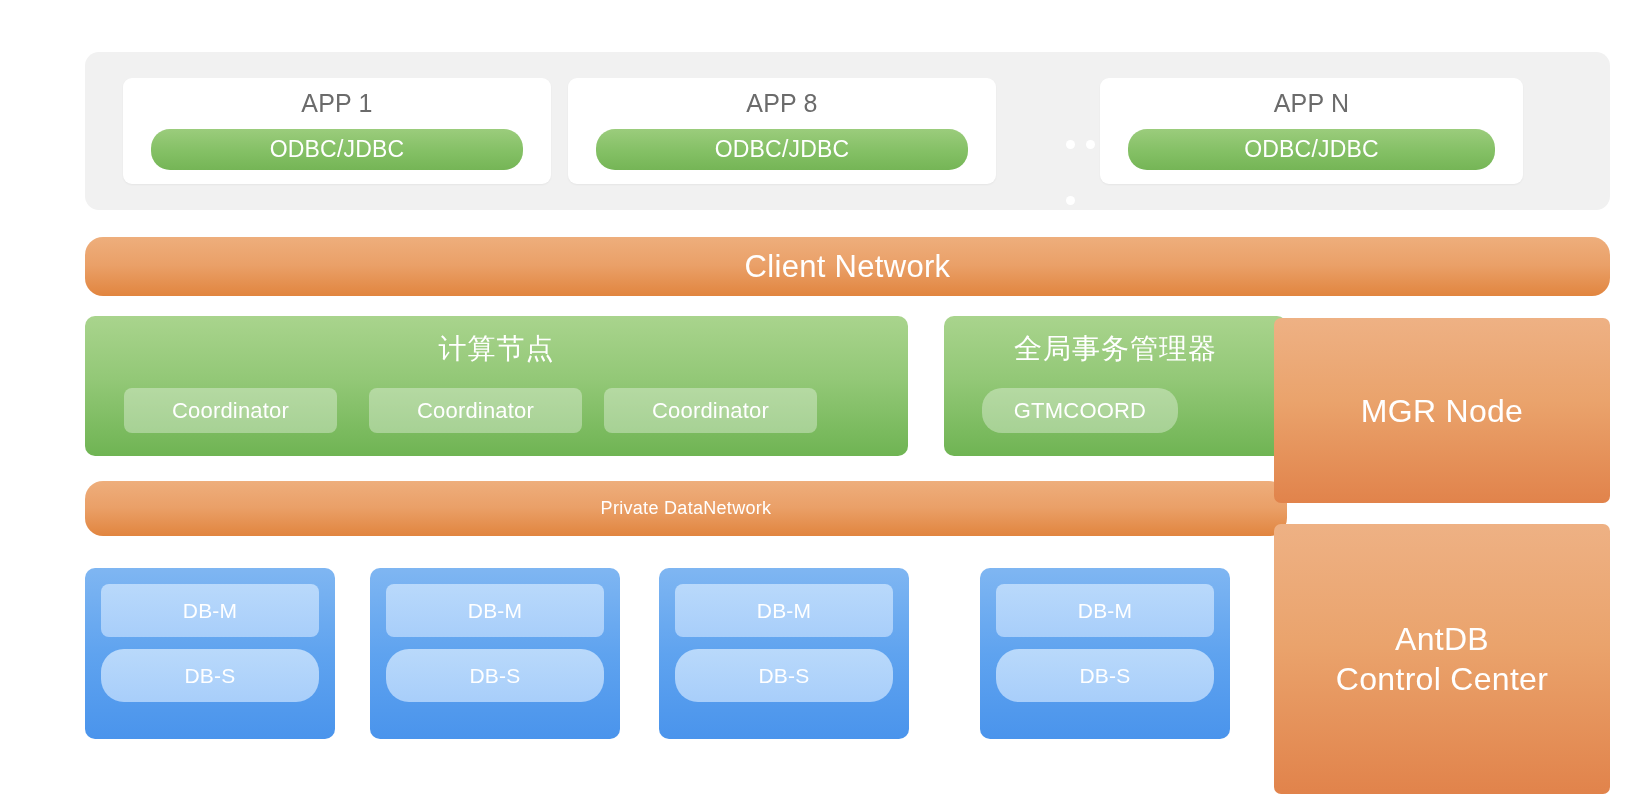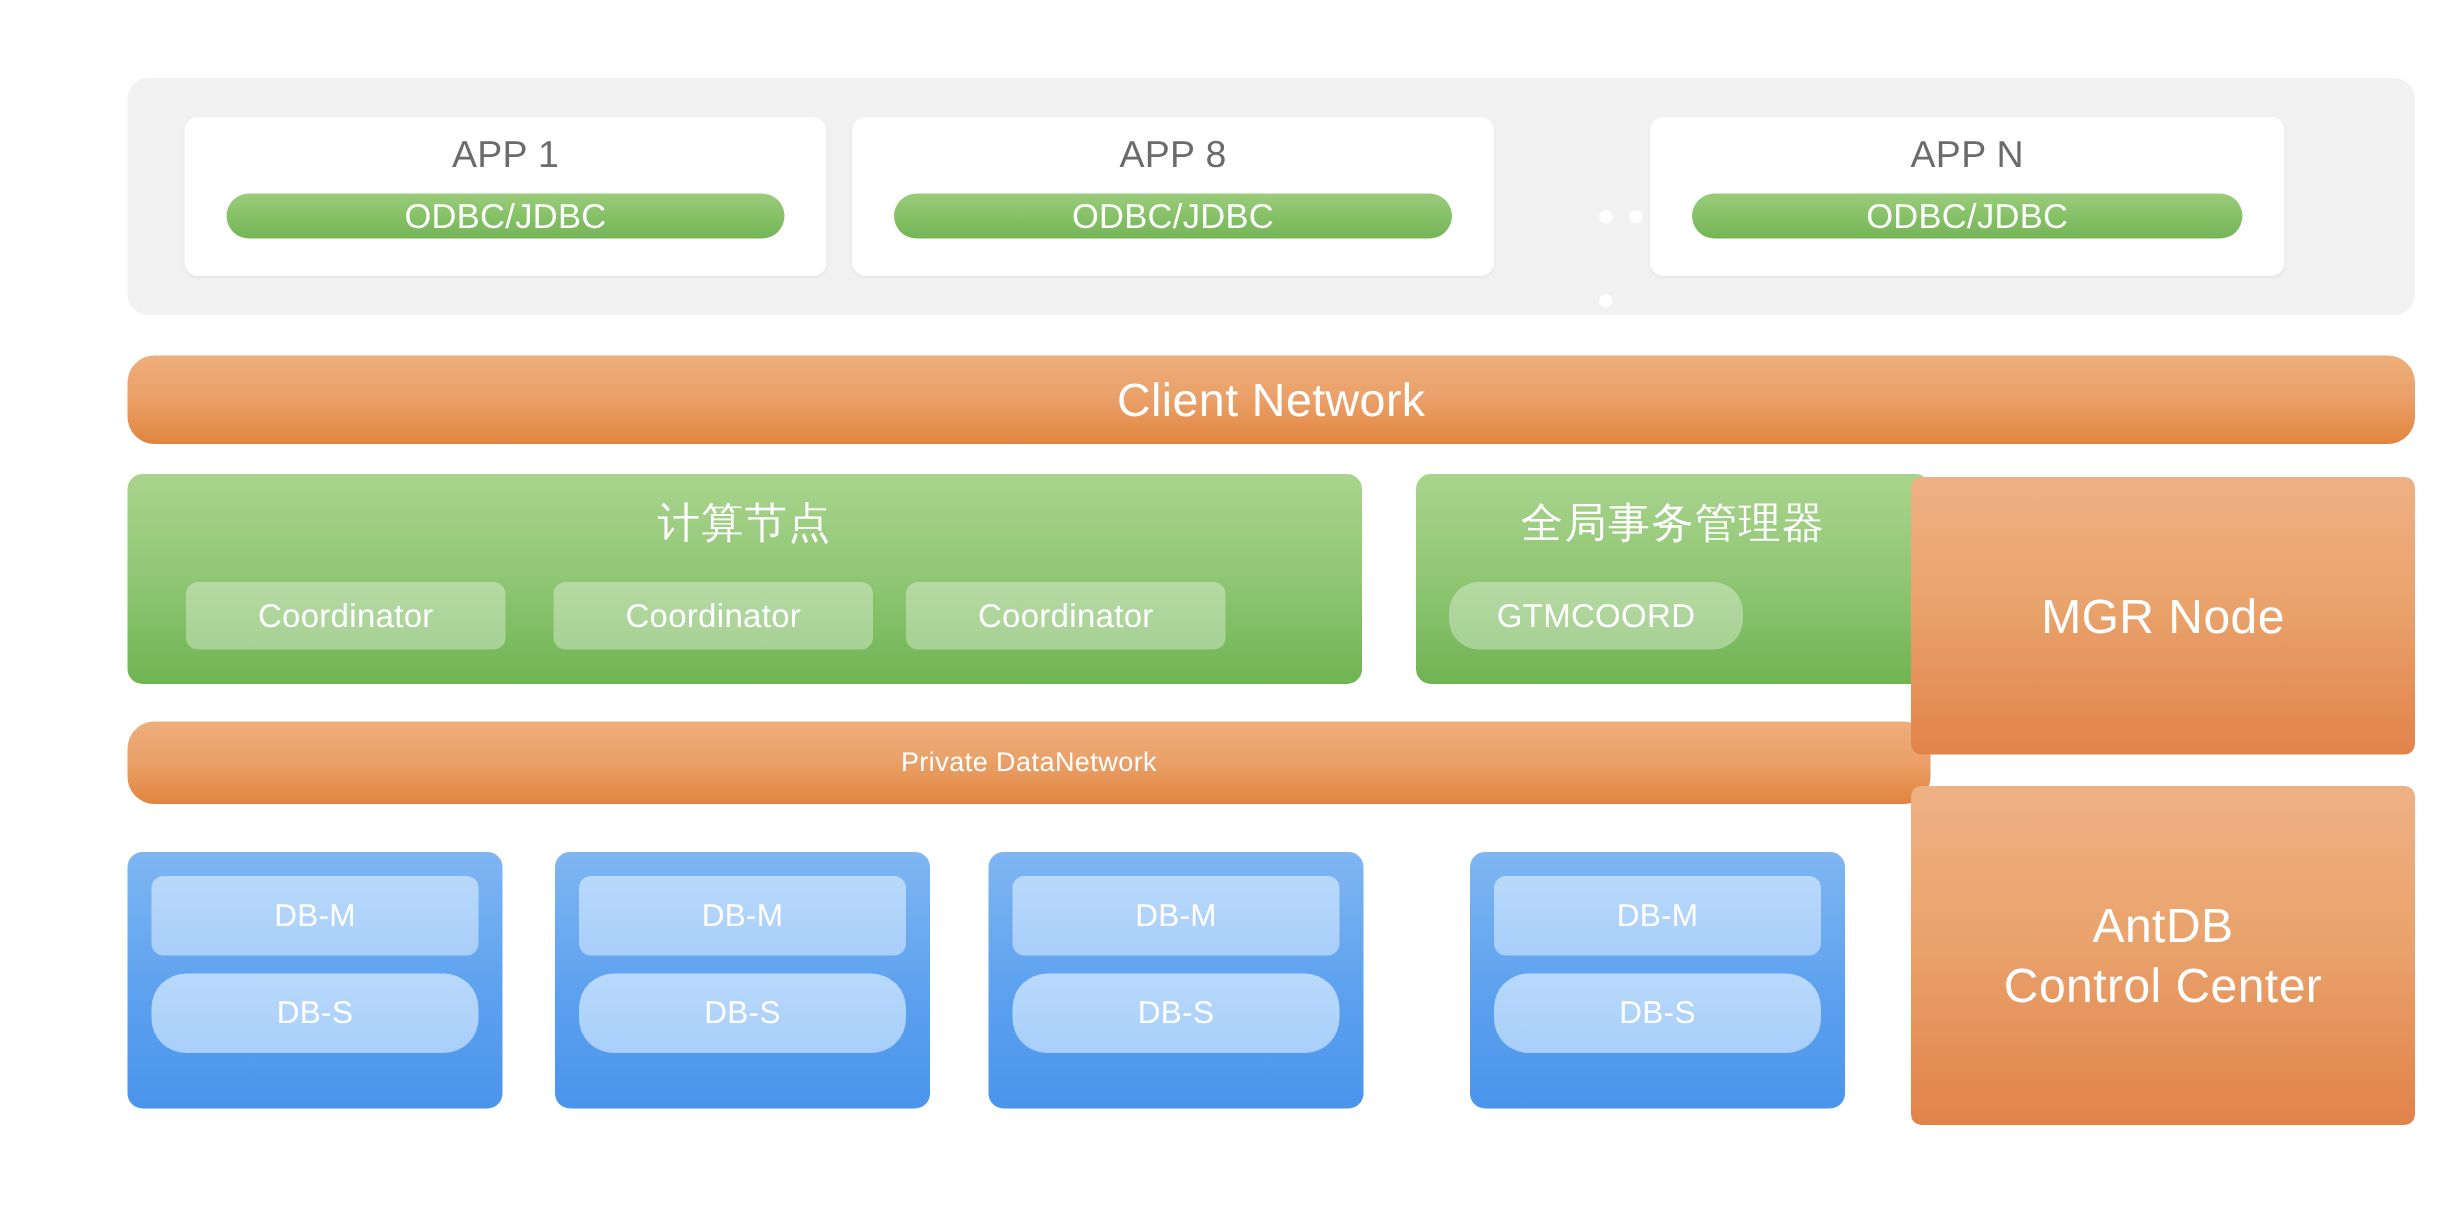--- a/index.html
+++ b/index.html
@@ -50,21 +50,21 @@
     text-align: center;
     font-size: 25px;
     color: #6b6b6b;
     letter-spacing: 0.2px;
   }
 
   .odbc-pill {
     position: absolute;
     left: 28px; right: 28px;
     top: 51px;
-    height: 30px;
+    height: 41px;
     border-radius: 19px;
     background: linear-gradient(180deg, #9bcc7c 0%, #84c065 55%, #75b556 100%);
     color: #ffffff;
     font-size: 23px;
     display: flex;
     align-items: center;
     justify-content: center;
     letter-spacing: 0.2px;
   }
 
@@ -129,21 +129,21 @@
     color: #ffffff;
     font-size: 22px;
     display: flex;
     align-items: center;
     justify-content: center;
     letter-spacing: 0.2px;
   }
   .compute .sub-pill.p0 { left: 39px;  width: 213px; }
   .compute .sub-pill.p1 { left: 284px; width: 213px; }
   .compute .sub-pill.p2 { left: 519px; width: 213px; }
-  .gtm .sub-pill.p0     { left: 22px;  width: 196px; border-radius: 20px; }
+  .gtm .sub-pill.p0     { left: 38px;  width: 196px; border-radius: 20px; }
 
   
   .db-cluster {
     position: absolute;
     top: 568px;
     width: 250px;
     height: 171px;
     border-radius: 10px;
     background: linear-gradient(180deg, #7fb6f2 0%, #5fa3ef 50%, #4a94ec 100%);
   }
@@ -178,21 +178,21 @@
     color: #ffffff;
     display: flex;
     align-items: center;
     justify-content: center;
     text-align: center;
     font-size: 32px;
     line-height: 1.25;
     letter-spacing: 0.3px;
   }
   .right-panel.mgr   { top: 318px; height: 185px; }
-  .right-panel.antdb { top: 524px; height: 226px; }
+  .right-panel.antdb { top: 524px; height: 270px; }
 </style>
 </head>
 <body>
 
 <div id="canvas">
 
   <div class="app-panel">
 
     <div class="app-card c1">
       <div class="app-title">APP 1</div>

